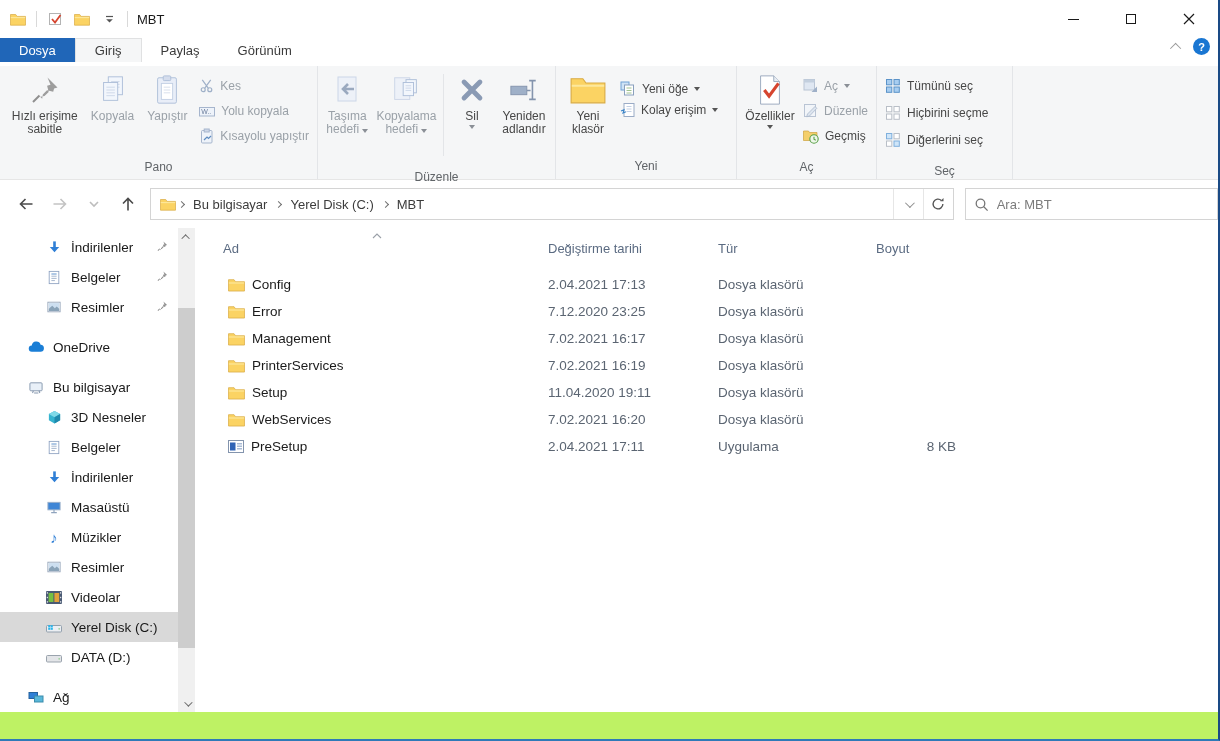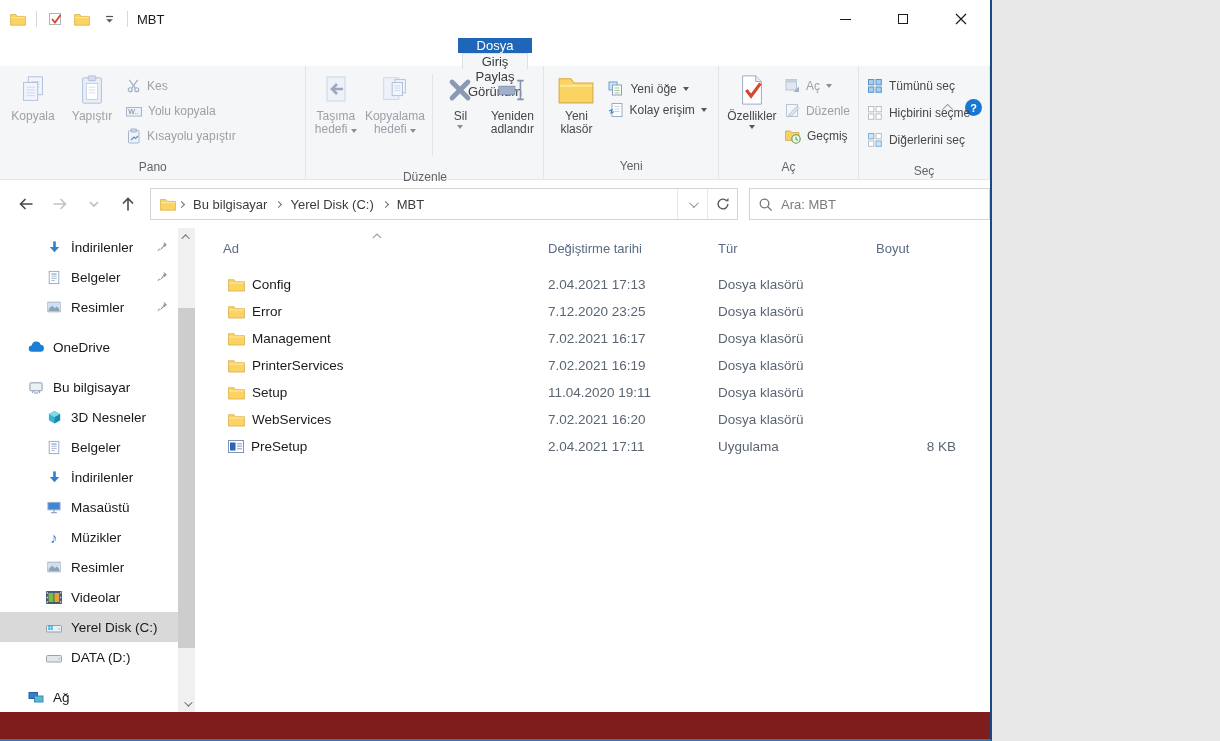--- a/index.html
+++ b/index.html
@@ -1,33 +1,33 @@
 <!DOCTYPE html>
 <html><head>
 <meta charset="utf-8">
 <style>
   * { box-sizing: border-box; margin: 0; padding: 0; }
   html,body { background:#e8e8e8; }
   body { font-family:"Liberation Sans", sans-serif; }
   .window{
-    width:992px;height:741px;background:#7f1d1d;position:relative;overflow:hidden;
+    width:1220px;height:741px;background:#bef264;position:relative;overflow:hidden;
     border-right:2px solid #1a4a85;border-bottom:2px solid #2e7ab8;
   }
   
   .titlebar{height:38px;display:flex;align-items:center;background:#fff;}
   .qat{display:flex;align-items:center;gap:9px;padding-left:9px;}
   .qat .sep{width:1px;height:16px;background:#d9d9d9;}
   .qat-btn{display:flex;align-items:center;justify-content:center;width:18px;height:18px;}
   .win-title{font-size:13px;color:#1a1a1a;margin-left:9px;}
   .win-controls{margin-left:auto;display:flex;height:38px;}
   .win-ctl{width:58px;height:38px;display:flex;align-items:center;justify-content:center;}
   .min-glyph{width:11px;height:1px;background:#1a1a1a;}
   .max-glyph{width:10px;height:10px;border:1px solid #1a1a1a;}
   
-  .tabstrip{height:28px;display:flex;align-items:center;background:#fff;flex-direction:column;}
+  .tabstrip{height:28px;display:flex;align-items:flex-start;background:#fff;}
   .file-tab{height:24px;padding:0 19px;display:flex;align-items:center;background:#2066b8;color:#fff;font-size:13px;}
   .tab{height:24px;padding:0 19px;display:flex;align-items:center;font-size:13px;color:#3b3b3b;}
   .tab.active{background:#f5f6f7;border:1px solid #e0e1e2;border-bottom:none;}
   .tabstrip-right{margin-left:auto;display:flex;align-items:center;gap:12px;padding-right:8px;}
   .chev-up{width:8px;height:8px;border-top:1.6px solid #9a9a9a;border-left:1.6px solid #9a9a9a;transform:rotate(45deg) translateY(2px);}
   .help-btn{width:17px;height:17px;border-radius:50%;background:#1976d2;color:#fff;font-size:11px;font-weight:bold;display:flex;align-items:center;justify-content:center;}
   
   .ribbon{height:114px;background:#f5f6f7;border-bottom:1px solid #e6e6e6;display:flex;}
   .rgroup{display:flex;flex-direction:column;border-right:1px solid #e3e5e8;height:100%;}
   .rgroup-body{flex:1;display:flex;align-items:flex-start;padding:4px 4px 0;}
@@ -148,20 +148,29 @@
     <div class="tabstrip-right">
       <span class="chev-up"></span>
       <span class="help-btn">?</span>
     </div>
   </div>
 
   <div class="ribbon">
 
     <div class="rgroup" style="width:318px">
       <div class="rgroup-body">
+        <div class="bigbtn" style="width:88px">
+          <span class="ic">
+            <svg width="32" height="32" viewBox="0 0 32 32">
+                <path d="M18.5 3.5l10 10-3.4.9-.9 3.4-6.2-1.6-4.2 4.2-.6 4.4-2.1-2.1 4.4-.6 4.2-4.2-1.6-6.2 3.4-.9z" fill="#9d9d9d"></path>
+                <path d="M10.5 21.5L4 28" stroke="#8f8f8f" stroke-width="2"></path>
+              </svg>
+          </span>
+          <span class="lbl">Hızlı erişime sabitle</span>
+        </div>
         <div class="bigbtn dis" style="width:58px">
           <span class="ic">
             <svg width="32" height="32" viewBox="0 0 34 34">
                 <rect x="12" y="3" width="15" height="19" fill="#f2f6fc" stroke="#aebfd9"></rect>
                 <path d="M15 8h9M15 11h9M15 14h9" stroke="#cdd8e9"></path>
                 <rect x="7" y="9" width="15" height="19" fill="#f2f6fc" stroke="#aebfd9"></rect>
                 <path d="M10 14h9M10 17h9M10 20h9M10 23h9" stroke="#cdd8e9"></path>
               </svg>
           </span>
           <span class="lbl dis">Kopyala</span>

